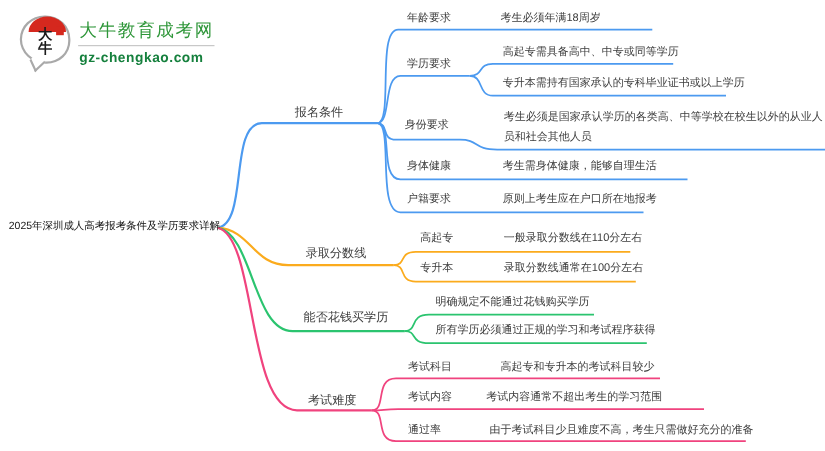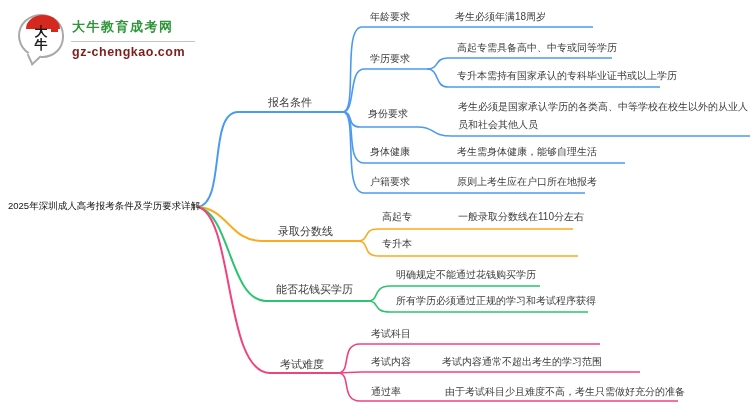--- a/index.html
+++ b/index.html
@@ -27,21 +27,21 @@
   .bubble-chars{
     position:absolute;left:0;top:9px;width:100%;text-align:center;
     font-family:"DejaVu Serif","Liberation Serif",serif;font-weight:bold;
     font-size:13px;line-height:13px;color:#1c1c1c;
   }
   .bubble-seal{position:absolute;right:4px;top:8px;width:7px;height:8px;background:#c4231b;}
   .bubble-tail{
     position:absolute;left:8px;bottom:-6px;width:10px;height:10px;background:#fff;
     border-right:2px solid #a9a9a9;border-bottom:2px solid #a9a9a9;transform:rotate(65deg) skew(18deg);
   }
-  .site-name{position:absolute;left:56px;top:8px;font-size:13px;font-weight:bold;letter-spacing:1.5px;}
+  .site-name{position:absolute;left:56px;top:8px;font-size:16px;font-weight:normal;letter-spacing:1.5px;}
   .site-rule{position:absolute;left:55px;top:31px;width:124px;height:1px;background:#c3c3c3;}
   .site-domain{position:absolute;left:56px;top:35px;font-size:12.5px;font-weight:bold;letter-spacing:.5px;}
 </style>
 </head>
 <body>
 
 <div id="stage">
 
   <svg id="wires" viewBox="0 0 750 410" fill="none">
 
@@ -73,21 +73,21 @@
       <div class="bubble-cap" style="background: rgb(213, 40, 30);"></div>
       <div class="bubble-chars">
         <div>大</div>
         <div>牛</div>
       </div>
       <div class="bubble-seal" style="background: rgb(213, 40, 30);"></div>
       <div class="bubble-tail"></div>
     </div>
     <div class="site-name" style="color: rgb(46, 150, 57);">大牛教育成考网</div>
     <div class="site-rule"></div>
-    <div class="site-domain" style="color: #7f1d1d;">gz-chengkao.com</div>
+    <div class="site-domain" style="color: #15803d;">gz-chengkao.com</div>
   </div>
 
   <div class="node root-label" style="left:8px;top:200px;">2025年深圳成人高考报考条件及学历要求详解</div>
 
   <div class="node l1" style="left:268px;top:96px;">报名条件</div>
   <div class="node l2" style="left:370px;top:11px;">年龄要求</div>
   <div class="node leaf" style="left:455px;top:11px;">考生必须年满18周岁</div>
   <div class="node l2" style="left:370px;top:53px;">学历要求</div>
   <div class="node leaf" style="left:457px;top:42px;">高起专需具备高中、中专或同等学历</div>
   <div class="node leaf" style="left:457px;top:70px;">专升本需持有国家承认的专科毕业证书或以上学历</div>
@@ -95,25 +95,27 @@
   <div class="node leaf wrap" style="left:458px;top:98px;width:294px;">考生必须是国家承认学历的各类高、中等学校在校生以外的从业人员和社会其他人员</div>
   <div class="node l2" style="left:370px;top:146px;">身体健康</div>
   <div class="node leaf" style="left:457px;top:146px;">考生需身体健康，能够自理生活</div>
   <div class="node l2" style="left:370px;top:176px;">户籍要求</div>
   <div class="node leaf" style="left:457px;top:176px;">原则上考生应在户口所在地报考</div>
 
   <div class="node l1" style="left:278px;top:225px;">录取分数线</div>
   <div class="node l2" style="left:382px;top:211px;">高起专</div>
   <div class="node leaf" style="left:458px;top:211px;">一般录取分数线在110分左右</div>
   <div class="node l2" style="left:382px;top:238px;">专升本</div>
+  <div class="node leaf" style="left:458px;top:238px;">录取分数线通常在100分左右</div>
 
   <div class="node l1" style="left:276px;top:283px;">能否花钱买学历</div>
   <div class="node leaf" style="left:396px;top:269px;">明确规定不能通过花钱购买学历</div>
   <div class="node leaf" style="left:396px;top:295px;">所有学历必须通过正规的学习和考试程序获得</div>
 
   <div class="node l1" style="left:280px;top:358px;">考试难度</div>
   <div class="node l2" style="left:371px;top:328px;">考试科目</div>
+  <div class="node leaf" style="left:455px;top:328px;">高起专和专升本的考试科目较少</div>
   <div class="node l2" style="left:371px;top:356px;">考试内容</div>
   <div class="node leaf" style="left:442px;top:356px;">考试内容通常不超出考生的学习范围</div>
   <div class="node l2" style="left:371px;top:386px;">通过率</div>
   <div class="node leaf" style="left:445px;top:386px;">由于考试科目少且难度不高，考生只需做好充分的准备</div>
 
 </div>
 
 </body></html>

